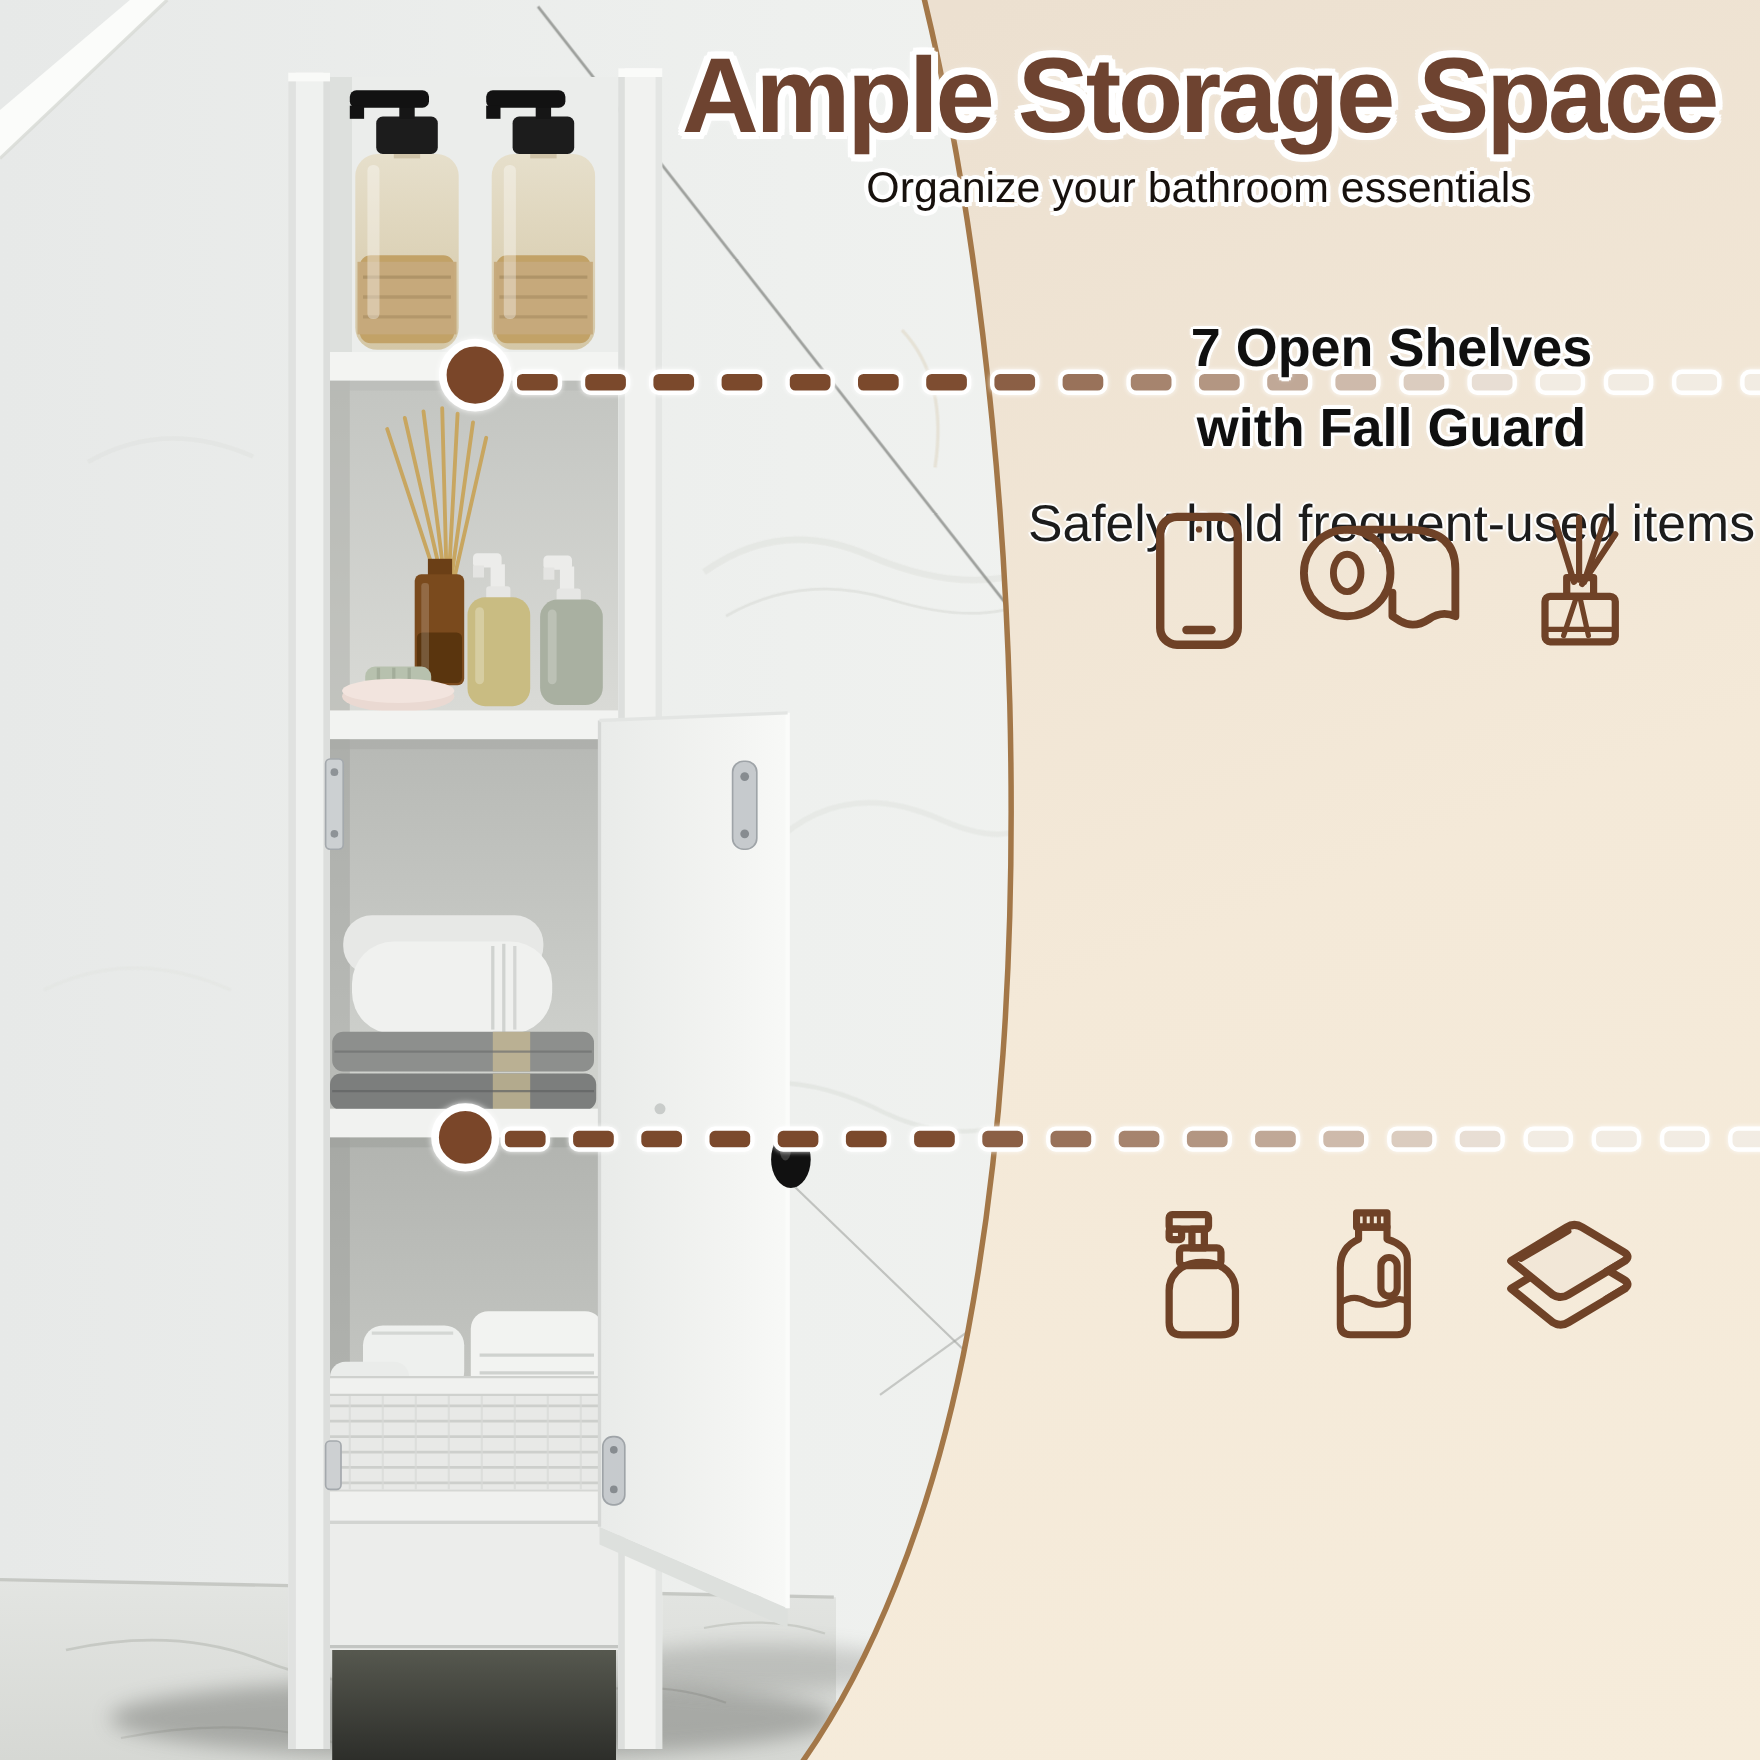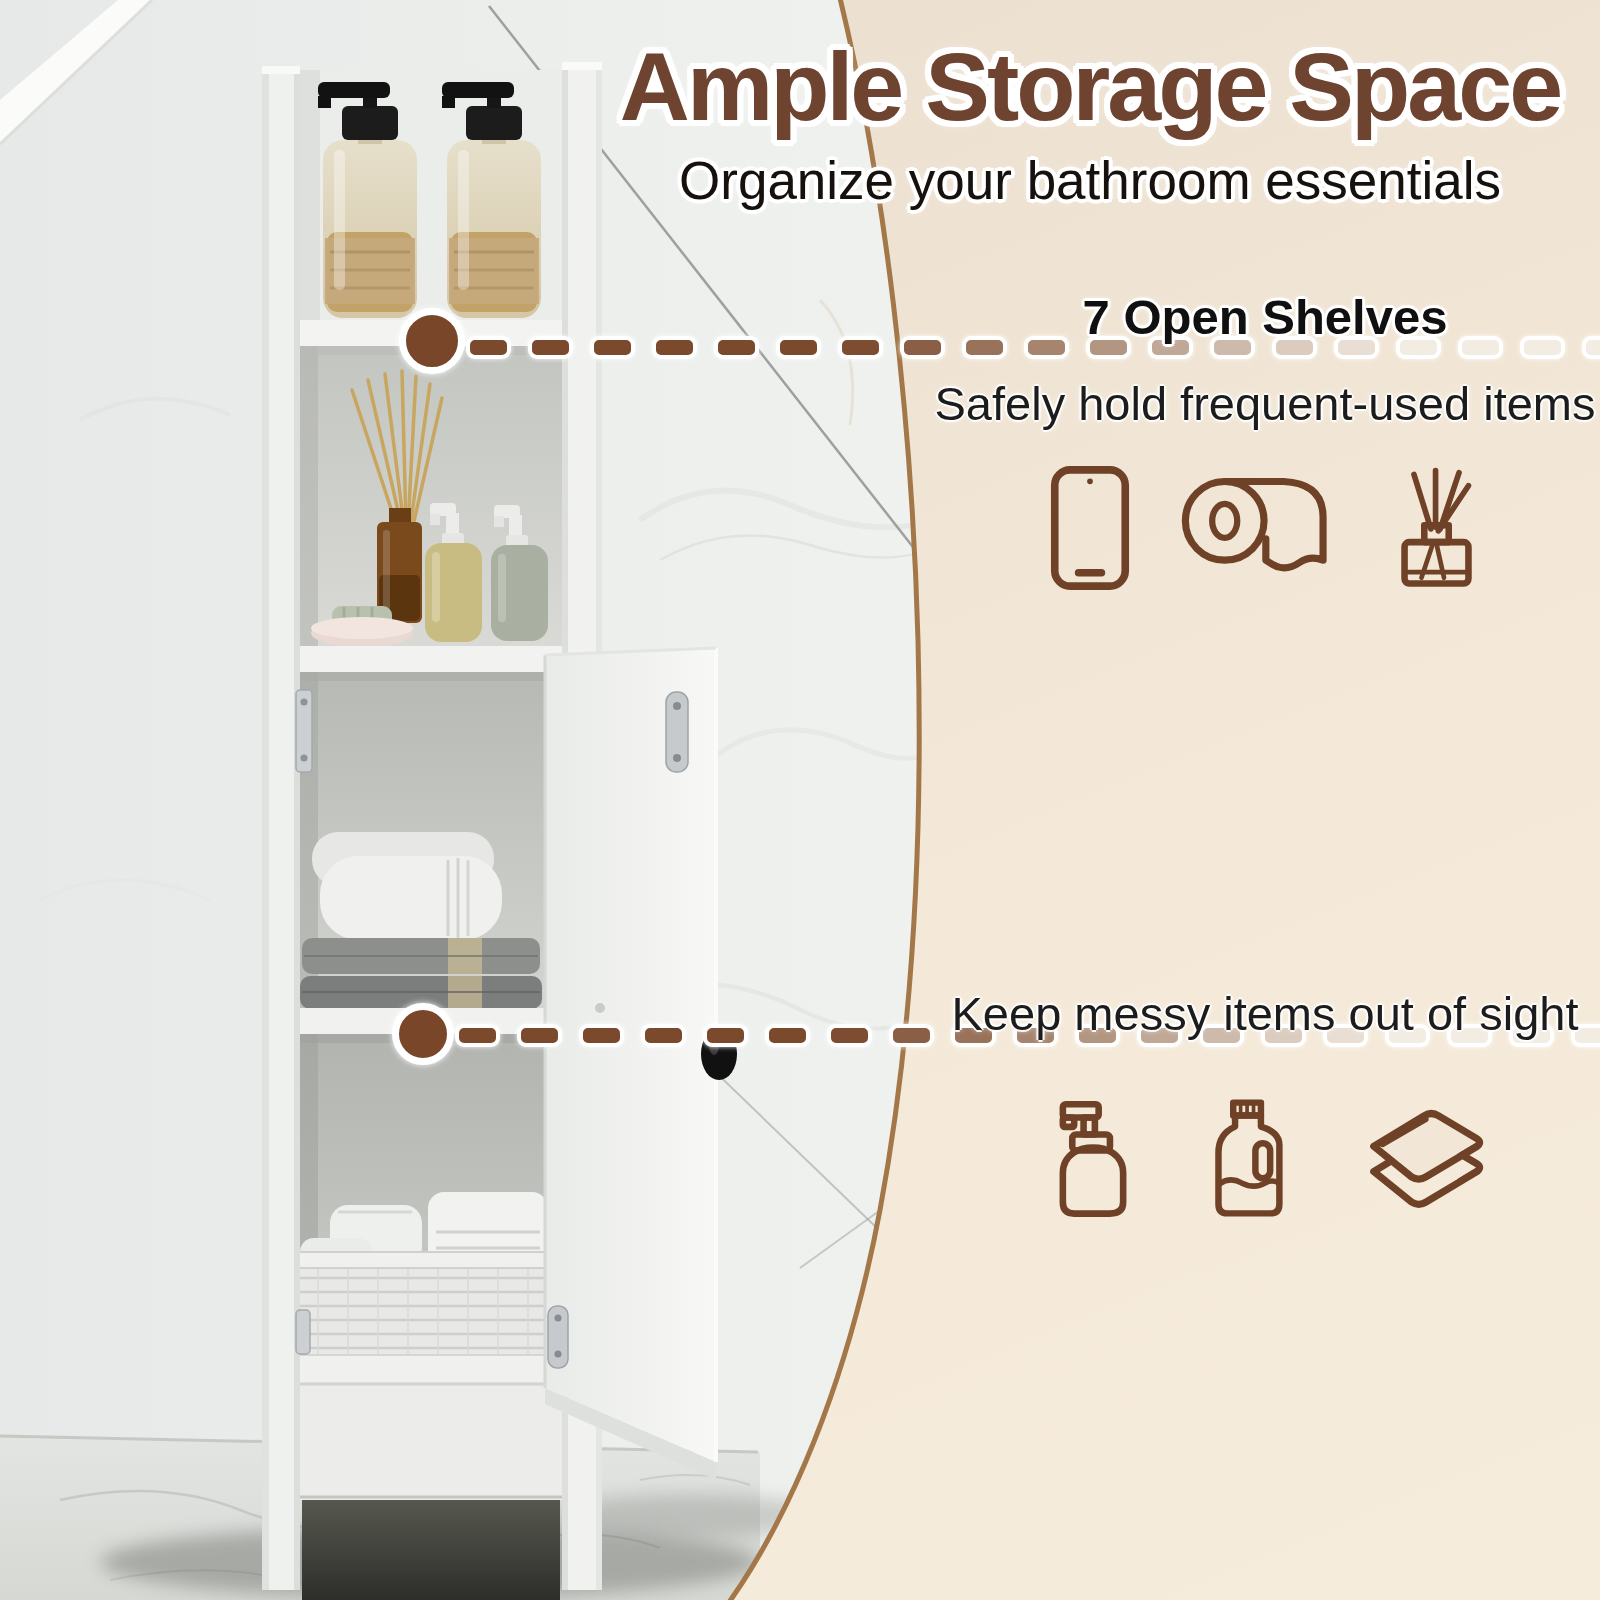--- a/index.html
+++ b/index.html
@@ -9,21 +9,21 @@
 
   
   .title-block{position:absolute;left:620px;top:36px;width:940px;z-index:6;
                display:flex;flex-direction:column;align-items:center;}
   .main-title{font-size:97px;font-weight:700;letter-spacing:-3px;color:#6E4330;
               white-space:nowrap;line-height:1.05;
               text-shadow:-6px 0 0 #fff,6px 0 0 #fff,0 -6px 0 #fff,0 6px 0 #fff,
               -4px -4px 0 #fff,4px -4px 0 #fff,-4px 4px 0 #fff,4px 4px 0 #fff,
               -6px 3px 0 #fff,6px 3px 0 #fff,-6px -3px 0 #fff,6px -3px 0 #fff,
               -3px 6px 0 #fff,3px 6px 0 #fff,-3px -6px 0 #fff,3px -6px 0 #fff,0 0 12px #fff;}
-  .sub-title{font-size:53px;font-weight:400;color:#17110d;margin-top:12px;white-space:nowrap;
+  .sub-title{font-size:39px;font-weight:400;color:#17110d;margin-top:12px;white-space:nowrap;
              text-shadow:-4px 0 0 #fff,4px 0 0 #fff,0 -4px 0 #fff,0 4px 0 #fff,
              -3px -3px 0 #fff,3px -3px 0 #fff,-3px 3px 0 #fff,3px 3px 0 #fff,0 0 8px #fff;}
 
   .callout{position:absolute;z-index:6;display:flex;flex-direction:column;align-items:center;color:#101010;}
   .callout .head{font-size:49px;font-weight:700;line-height:72px;white-space:nowrap;
              text-shadow:-3px 0 0 rgba(255,255,255,.95),3px 0 0 rgba(255,255,255,.95),
              0 -3px 0 rgba(255,255,255,.95),0 3px 0 rgba(255,255,255,.95),
              -2px -2px 0 #fff,2px -2px 0 #fff,-2px 2px 0 #fff,2px 2px 0 #fff,0 0 7px #fff;}
   .callout .desc{font-size:47px;font-weight:400;line-height:58px;white-space:nowrap;color:#1c1c1c;
              text-shadow:-2px 0 0 rgba(255,255,255,.9),2px 0 0 rgba(255,255,255,.9),
@@ -330,20 +330,21 @@
       <span class="dash" style="background: rgb(206, 186, 171);"></span>
       <span class="dash" style="background: rgb(219, 204, 191);"></span>
       <span class="dash" style="background: rgb(232, 222, 212);"></span>
       <span class="dash" style="background: rgb(242, 236, 227);"></span>
       <span class="dash" style="background: rgb(242, 236, 227);"></span>
       <span class="dash" style="background: rgb(242, 236, 227);"></span>
       <span class="dash" style="background: rgb(242, 236, 227);"></span>
     </div>
 <div class="callout" id="callout-shelves">
   <div class="head">7 Open Shelves</div>
+  <div class="head">with Fall Guard</div>
   <div class="desc">Safely hold frequent-used items</div>
 </div>
 
 <div class="icon-row" id="icons-shelves">
   <svg class="f-icon" width="80" height="126" viewBox="0 0 84 132" stroke-width="8">
     <rect x="5" y="5" width="74" height="122" rx="16"></rect>
     <circle cx="42" cy="17" r="3" fill="#6F4227" stroke="none"></circle>
     <line x1="30" y1="113" x2="54" y2="113"></line>
   </svg>
   <svg class="f-icon" width="152" height="122" viewBox="0 0 170 136" stroke-width="8">
@@ -380,21 +381,20 @@
       <span class="dash" style="background: rgb(192, 168, 151);"></span>
       <span class="dash" style="background: rgb(206, 186, 171);"></span>
       <span class="dash" style="background: rgb(219, 204, 191);"></span>
       <span class="dash" style="background: rgb(232, 222, 212);"></span>
       <span class="dash" style="background: rgb(242, 236, 227);"></span>
       <span class="dash" style="background: rgb(242, 236, 227);"></span>
       <span class="dash" style="background: rgb(242, 236, 227);"></span>
       <span class="dash" style="background: rgb(242, 236, 227);"></span>
     </div>
 <div class="callout" id="callout-cabinet">
-  <div class="desc">Keep messy items out of sight</div>
 </div>
 
 <div class="icon-row" id="icons-cabinet">
   <svg class="f-icon" width="98" height="130" viewBox="0 0 104 138" stroke-width="7">
     <rect x="20" y="12" width="38" height="14" rx="3"></rect>
     <rect x="20" y="26" width="12" height="10" rx="2"></rect>
     <rect x="42" y="26" width="12" height="18"></rect>
     <rect x="30" y="44" width="40" height="17" rx="4"></rect>
     <path d="M32,63 Q20,71 20,85 V116 Q20,128 32,128 H70 Q84,128 84,116 V85 Q84,71 72,63 Q64,58 52,58 Q40,58 32,63 Z"></path>
   </svg>

